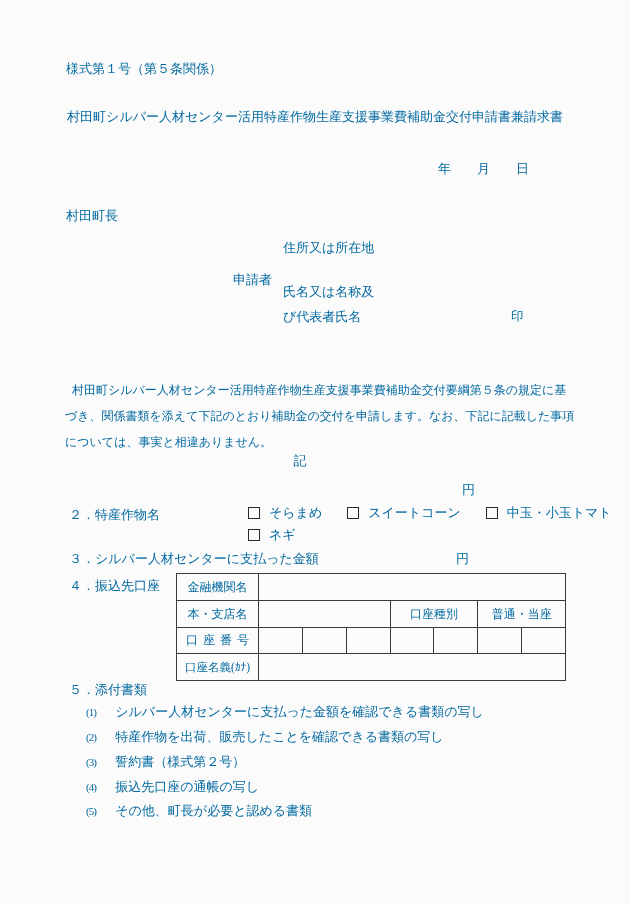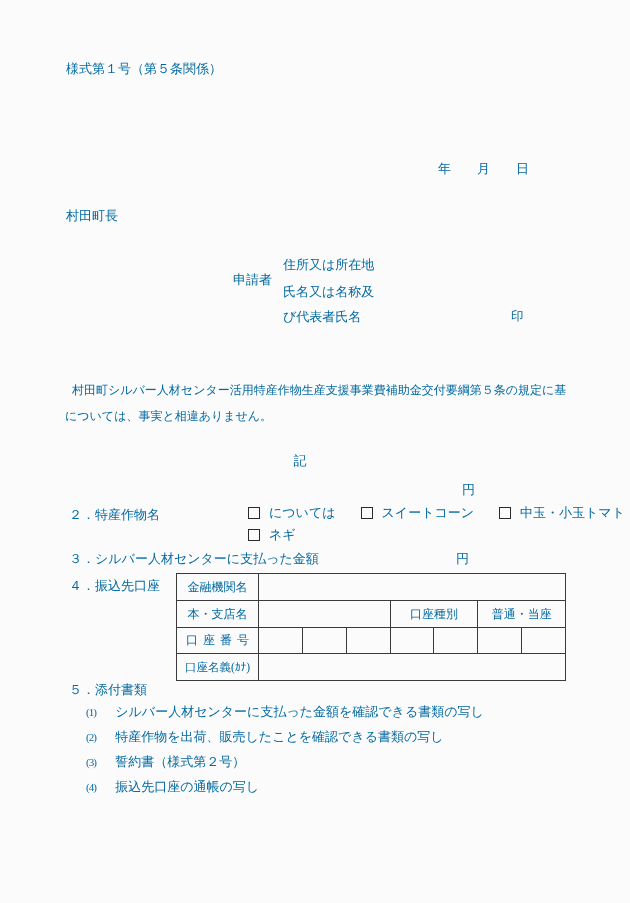--- a/index.html
+++ b/index.html
@@ -15,21 +15,21 @@
     overflow:hidden;
   }
   .abs { position:absolute; line-height:1.25; white-space:nowrap; }
 
   .form-number { left:66px; top:61px; }
   .doc-title   { left:0; top:109px; width:630px; text-align:center; letter-spacing:0; }
   .date-line   { left:438px; top:161px; }
   .addressee   { left:66px; top:208px; }
 
   .applicant-label { left:233px; top:272px; }
-  .applicant-l1    { left:283px; top:257px; }
+  .applicant-l1    { left:283px; top:240px; }
   .applicant-l2    { left:283px; top:284px; }
   .applicant-l3    { left:283px; top:309px; }
   .seal-mark       { left:511px; top:309px; font-size:12.5px; }
 
   .body-block { left:65px; top:377px; width:510px; font-size:12px; }
   .body-block .bline { line-height:26px; white-space:nowrap; }
   .body-block .bline.first { text-indent:7px; }
 
   .record-heading { left:0; top:453px; width:600px; text-align:center; }
 
@@ -79,45 +79,47 @@
     font-size:11px; letter-spacing:-1px;
   }
 </style>
 </head>
 <body>
 
 <div class="page">
 
   <div class="abs form-number">様式第１号（第５条関係）</div>
 
+  <div class="abs doc-title">村田町シルバー人材センター活用特産作物生産支援事業費補助金交付申請書兼請求書</div>
 
   <div class="abs date-line">年　　月　　日</div>
 
   <div class="abs addressee">村田町長</div>
 
   <div class="abs applicant-label">申請者</div>
   <div class="abs applicant-l1">住所又は所在地</div>
   <div class="abs applicant-l2">氏名又は名称及</div>
   <div class="abs applicant-l3">び代表者氏名</div>
   <div class="abs seal-mark">印</div>
 
   <div class="abs body-block">
     <div class="bline first">村田町シルバー人材センター活用特産作物生産支援事業費補助金交付要綱第５条の規定に基</div>
+    <div class="bline">づき、関係書類を添えて下記のとおり補助金の交付を申請します。なお、下記に記載した事項</div>
     <div class="bline">については、事実と相違ありません。</div>
   </div>
 
   <div class="abs record-heading">記</div>
 
   <div class="abs item1-unit">円</div>
 
   <div class="abs item-label item2-label">２．特産作物名</div>
   <div class="abs optrow optrow1">
     <span class="opt">
       <span class="cbox"></span>
-      <span>については</span>
+      <span>そらまめ</span>
     </span>
     <span class="opt">
       <span class="cbox"></span>
       <span>スイートコーン</span>
     </span>
     <span class="opt">
       <span class="cbox"></span>
       <span>中玉・小玉トマト</span>
     </span>
   </div>
@@ -182,14 +184,18 @@
     <span class="att-text">特産作物を出荷、販売したことを確認できる書類の写し</span>
   </div>
   <div class="att-row" style="top:753px">
     <span class="att-num">(3)</span>
     <span class="att-text">誓約書（様式第２号）</span>
   </div>
   <div class="att-row" style="top:778px">
     <span class="att-num">(4)</span>
     <span class="att-text">振込先口座の通帳の写し</span>
   </div>
+  <div class="att-row" style="top:802px">
+    <span class="att-num">(5)</span>
+    <span class="att-text">その他、町長が必要と認める書類</span>
+  </div>
 
 </div>
 
 </body></html>

